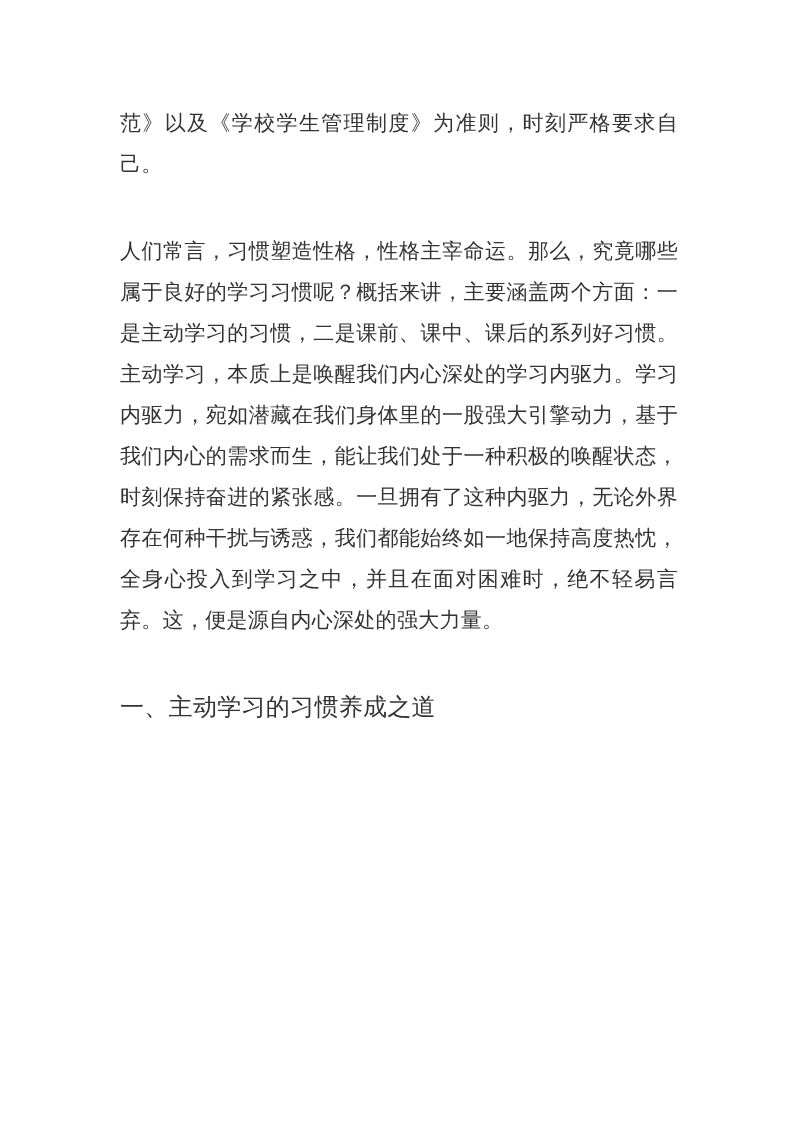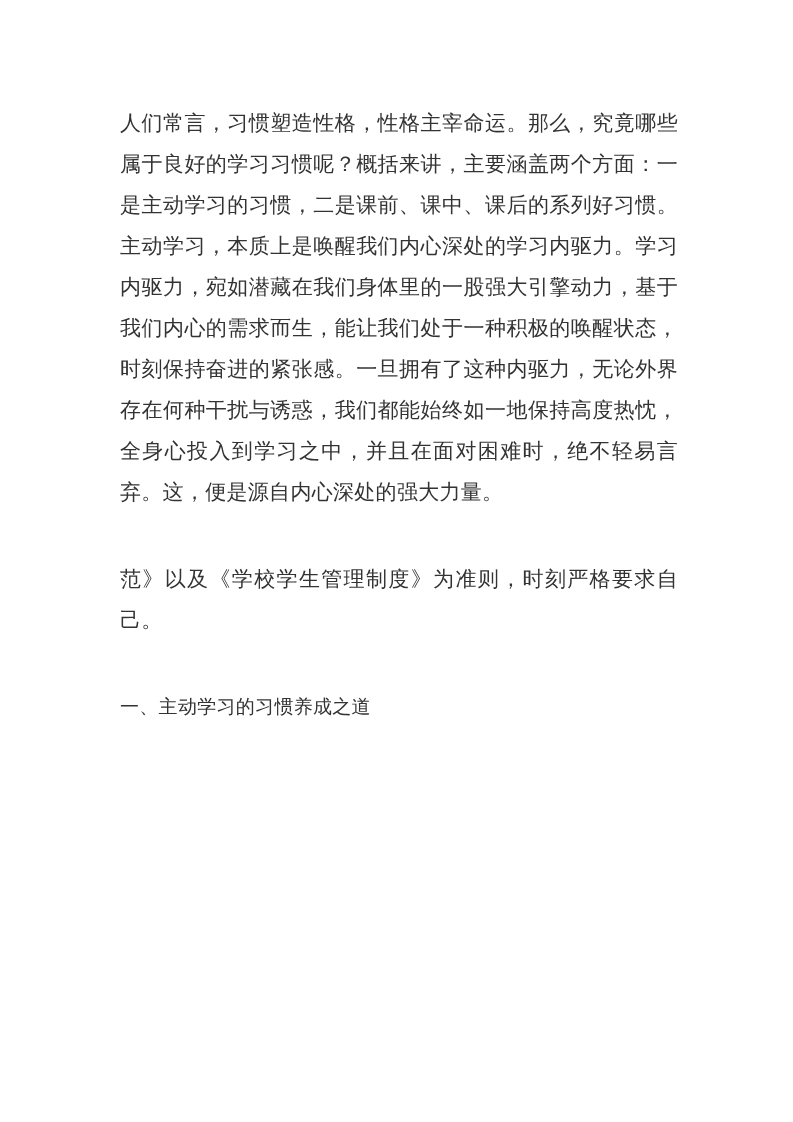--- a/index.html
+++ b/index.html
@@ -30,32 +30,32 @@
     line-height: 41px;
     letter-spacing: 0.3px;
     text-align: justify;
     text-justify: inter-ideograph;
     word-break: break-all;
   }
   .doc .para {
     margin: 0 0 46px 0;
   }
   .doc .heading {
-    font-size: 19px;
+    font-size: 24px;
     font-weight: 400;
     line-height: 41px;
     text-align: left;
     margin: 0 0 46px 0;
   }
   .doc > :last-child {
     margin-bottom: 0;
   }
 </style>
 </head>
 <body>
 
 <div class="page">
   <div class="doc">
+    <p class="para">范》以及《学校学生管理制度》为准则，时刻严格要求自己。</p>
     <p class="para">人们常言，习惯塑造性格，性格主宰命运。那么，究竟哪些属于良好的学习习惯呢？概括来讲，主要涵盖两个方面：一是主动学习的习惯，二是课前、课中、课后的系列好习惯。主动学习，本质上是唤醒我们内心深处的学习内驱力。学习内驱力，宛如潜藏在我们身体里的一股强大引擎动力，基于我们内心的需求而生，能让我们处于一种积极的唤醒状态，时刻保持奋进的紧张感。一旦拥有了这种内驱力，无论外界存在何种干扰与诱惑，我们都能始终如一地保持高度热忱，全身心投入到学习之中，并且在面对困难时，绝不轻易言弃。这，便是源自内心深处的强大力量。</p>
-    <p class="para">范》以及《学校学生管理制度》为准则，时刻严格要求自己。</p>
     <h2 class="heading">一、主动学习的习惯养成之道</h2>
   </div>
 </div>
 
 </body></html>

